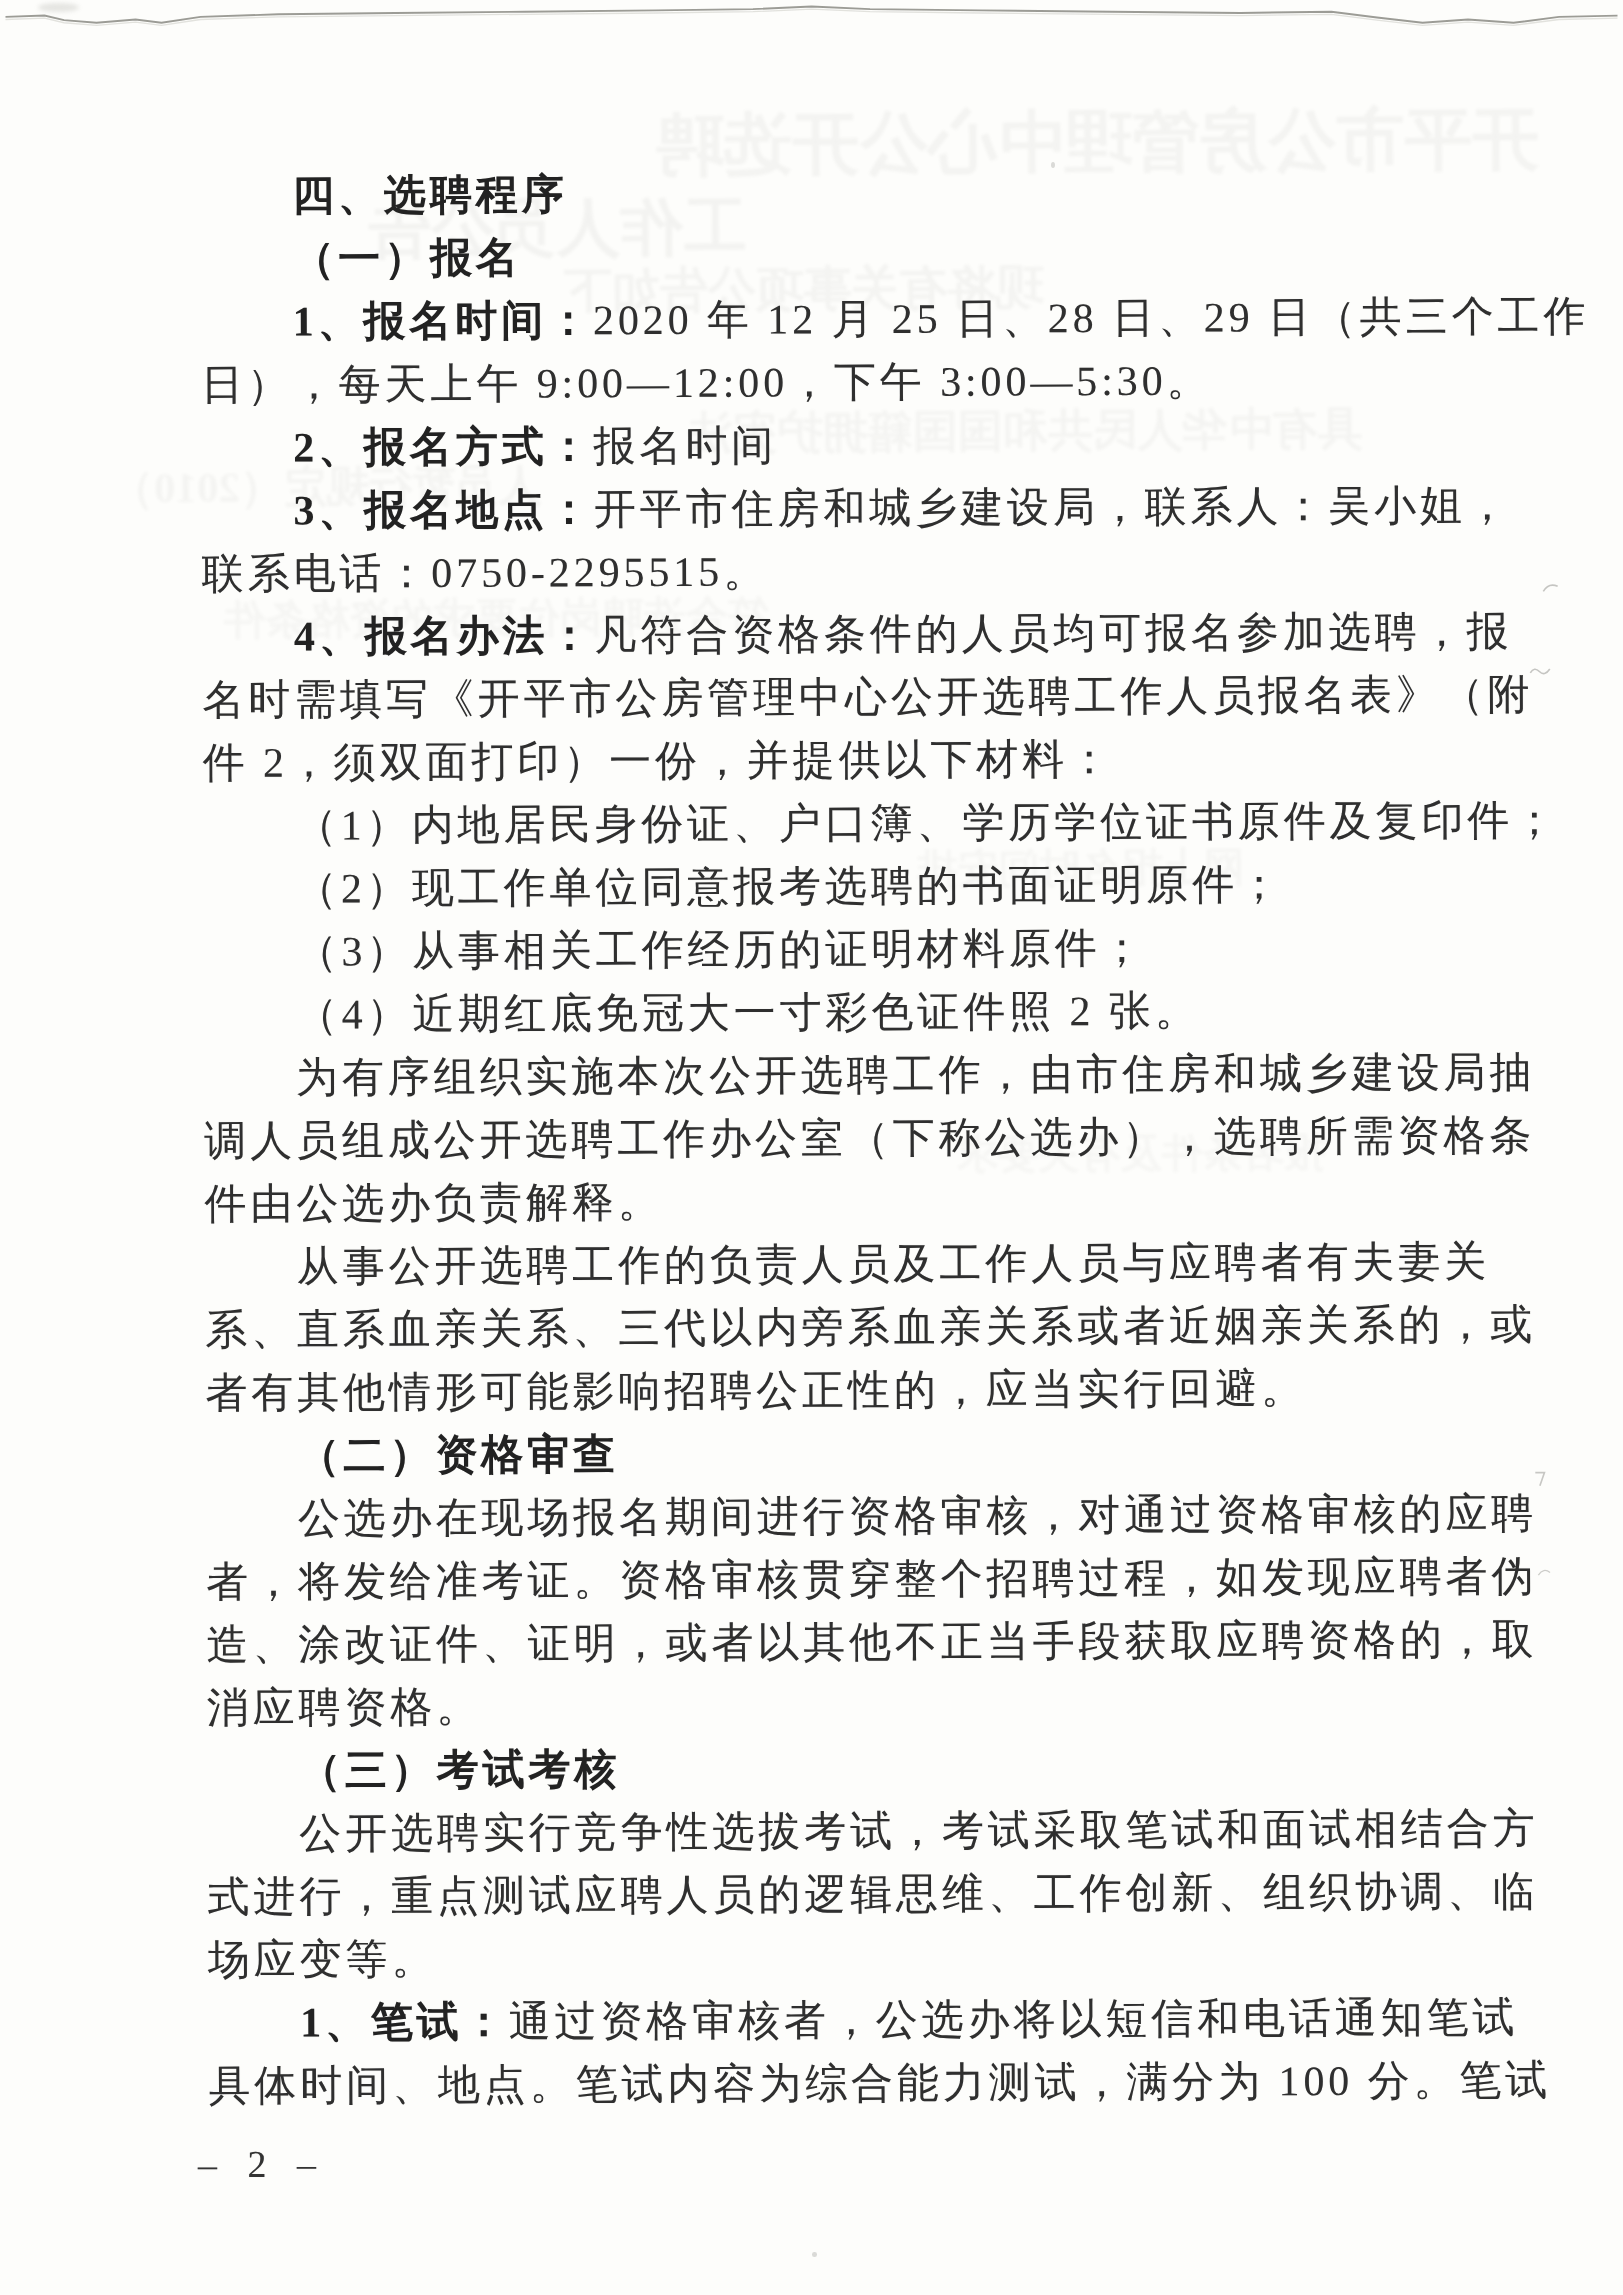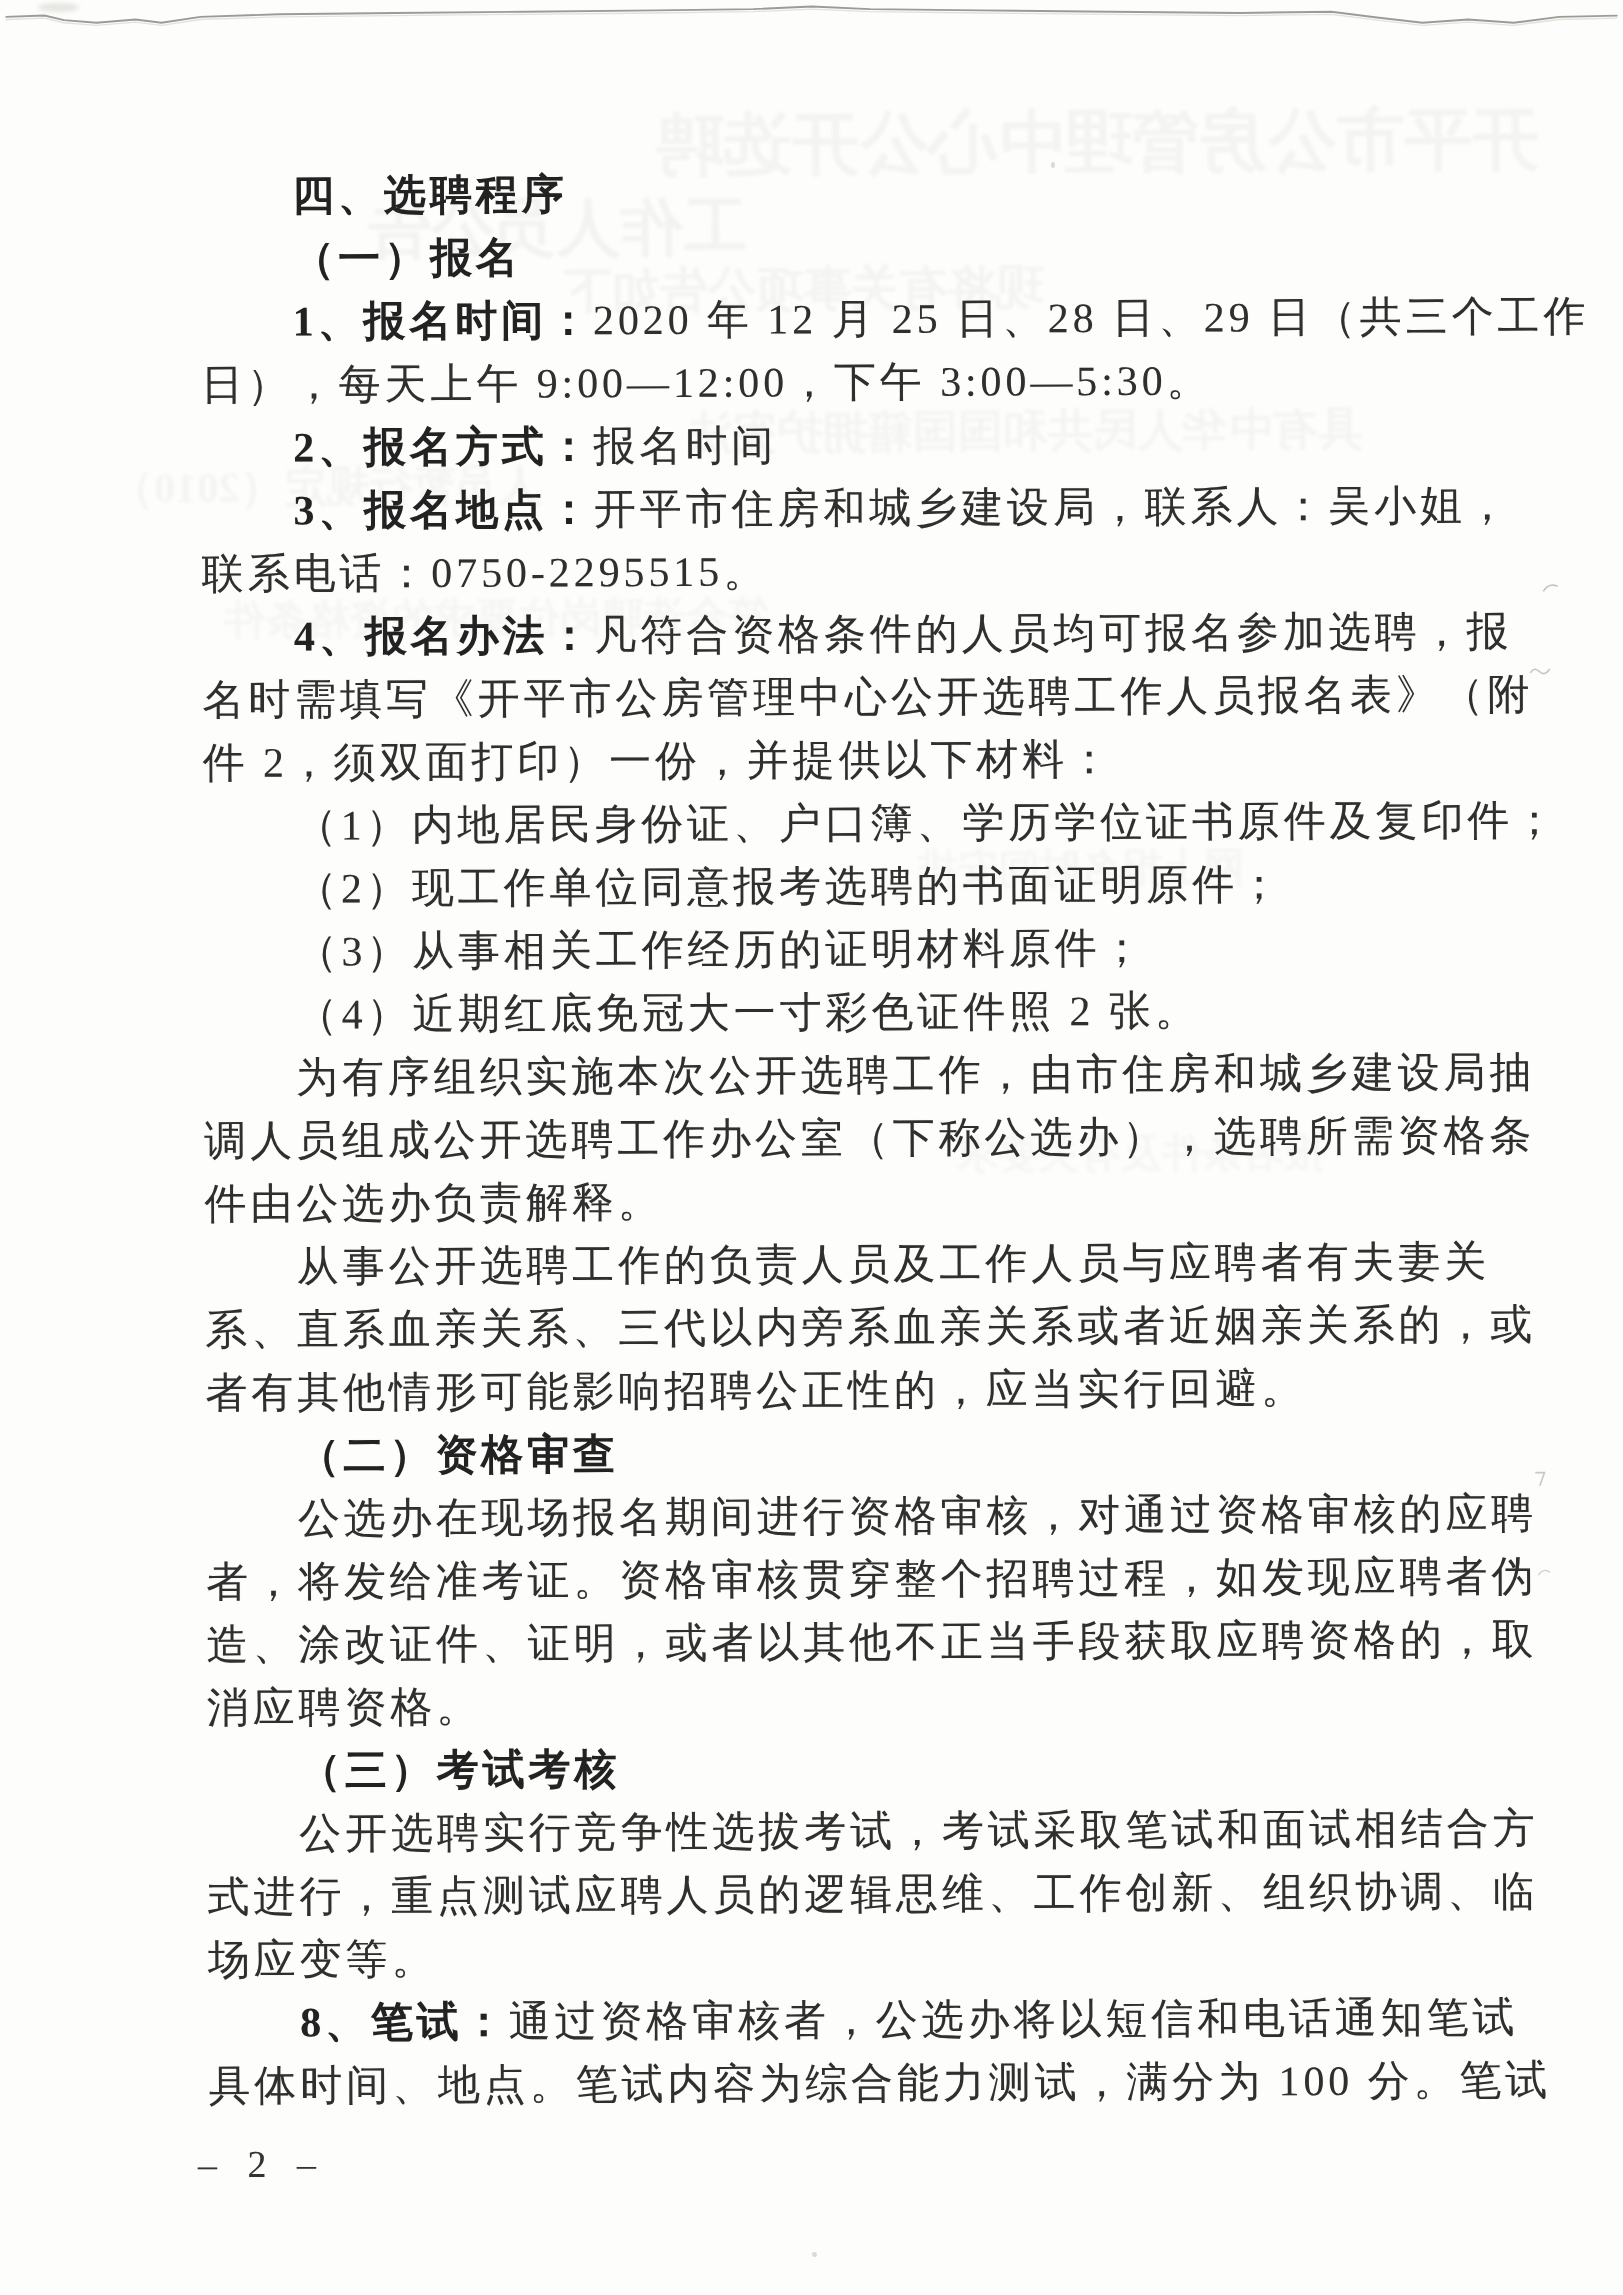--- a/index.html
+++ b/index.html
@@ -119,20 +119,20 @@
       <div class="line"><span class="seg">者有其他情形可能影响招聘公正性的，应当实行回避。</span></div>
       <div class="line indent"><span class="seg-bold">（二）资格审查</span></div>
       <div class="line indent"><span class="seg">公选办在现场报名期间进行资格审核，对通过资格审核的应聘</span></div>
       <div class="line"><span class="seg">者，将发给准考证。资格审核贯穿整个招聘过程，如发现应聘者伪</span></div>
       <div class="line"><span class="seg">造、涂改证件、证明，或者以其他不正当手段获取应聘资格的，取</span></div>
       <div class="line"><span class="seg">消应聘资格。</span></div>
       <div class="line indent"><span class="seg-bold">（三）考试考核</span></div>
       <div class="line indent"><span class="seg">公开选聘实行竞争性选拔考试，考试采取笔试和面试相结合方</span></div>
       <div class="line"><span class="seg">式进行，重点测试应聘人员的逻辑思维、工作创新、组织协调、临</span></div>
       <div class="line"><span class="seg">场应变等。</span></div>
-      <div class="line indent"><span class="seg-bold">8、笔试：</span><span class="seg">通过资格审核者，公选办将以短信和电话通知笔试</span></div>
+      <div class="line indent"><span class="seg-bold">1、笔试：</span><span class="seg">通过资格审核者，公选办将以短信和电话通知笔试</span></div>
       <div class="line"><span class="seg">具体时间、地点。笔试内容为综合能力测试，满分为 100 分。笔试</span></div>
     </div>
 
   <div class="page-number">– 2 –</div>
 
 </div>
 
 
 </body></html>

